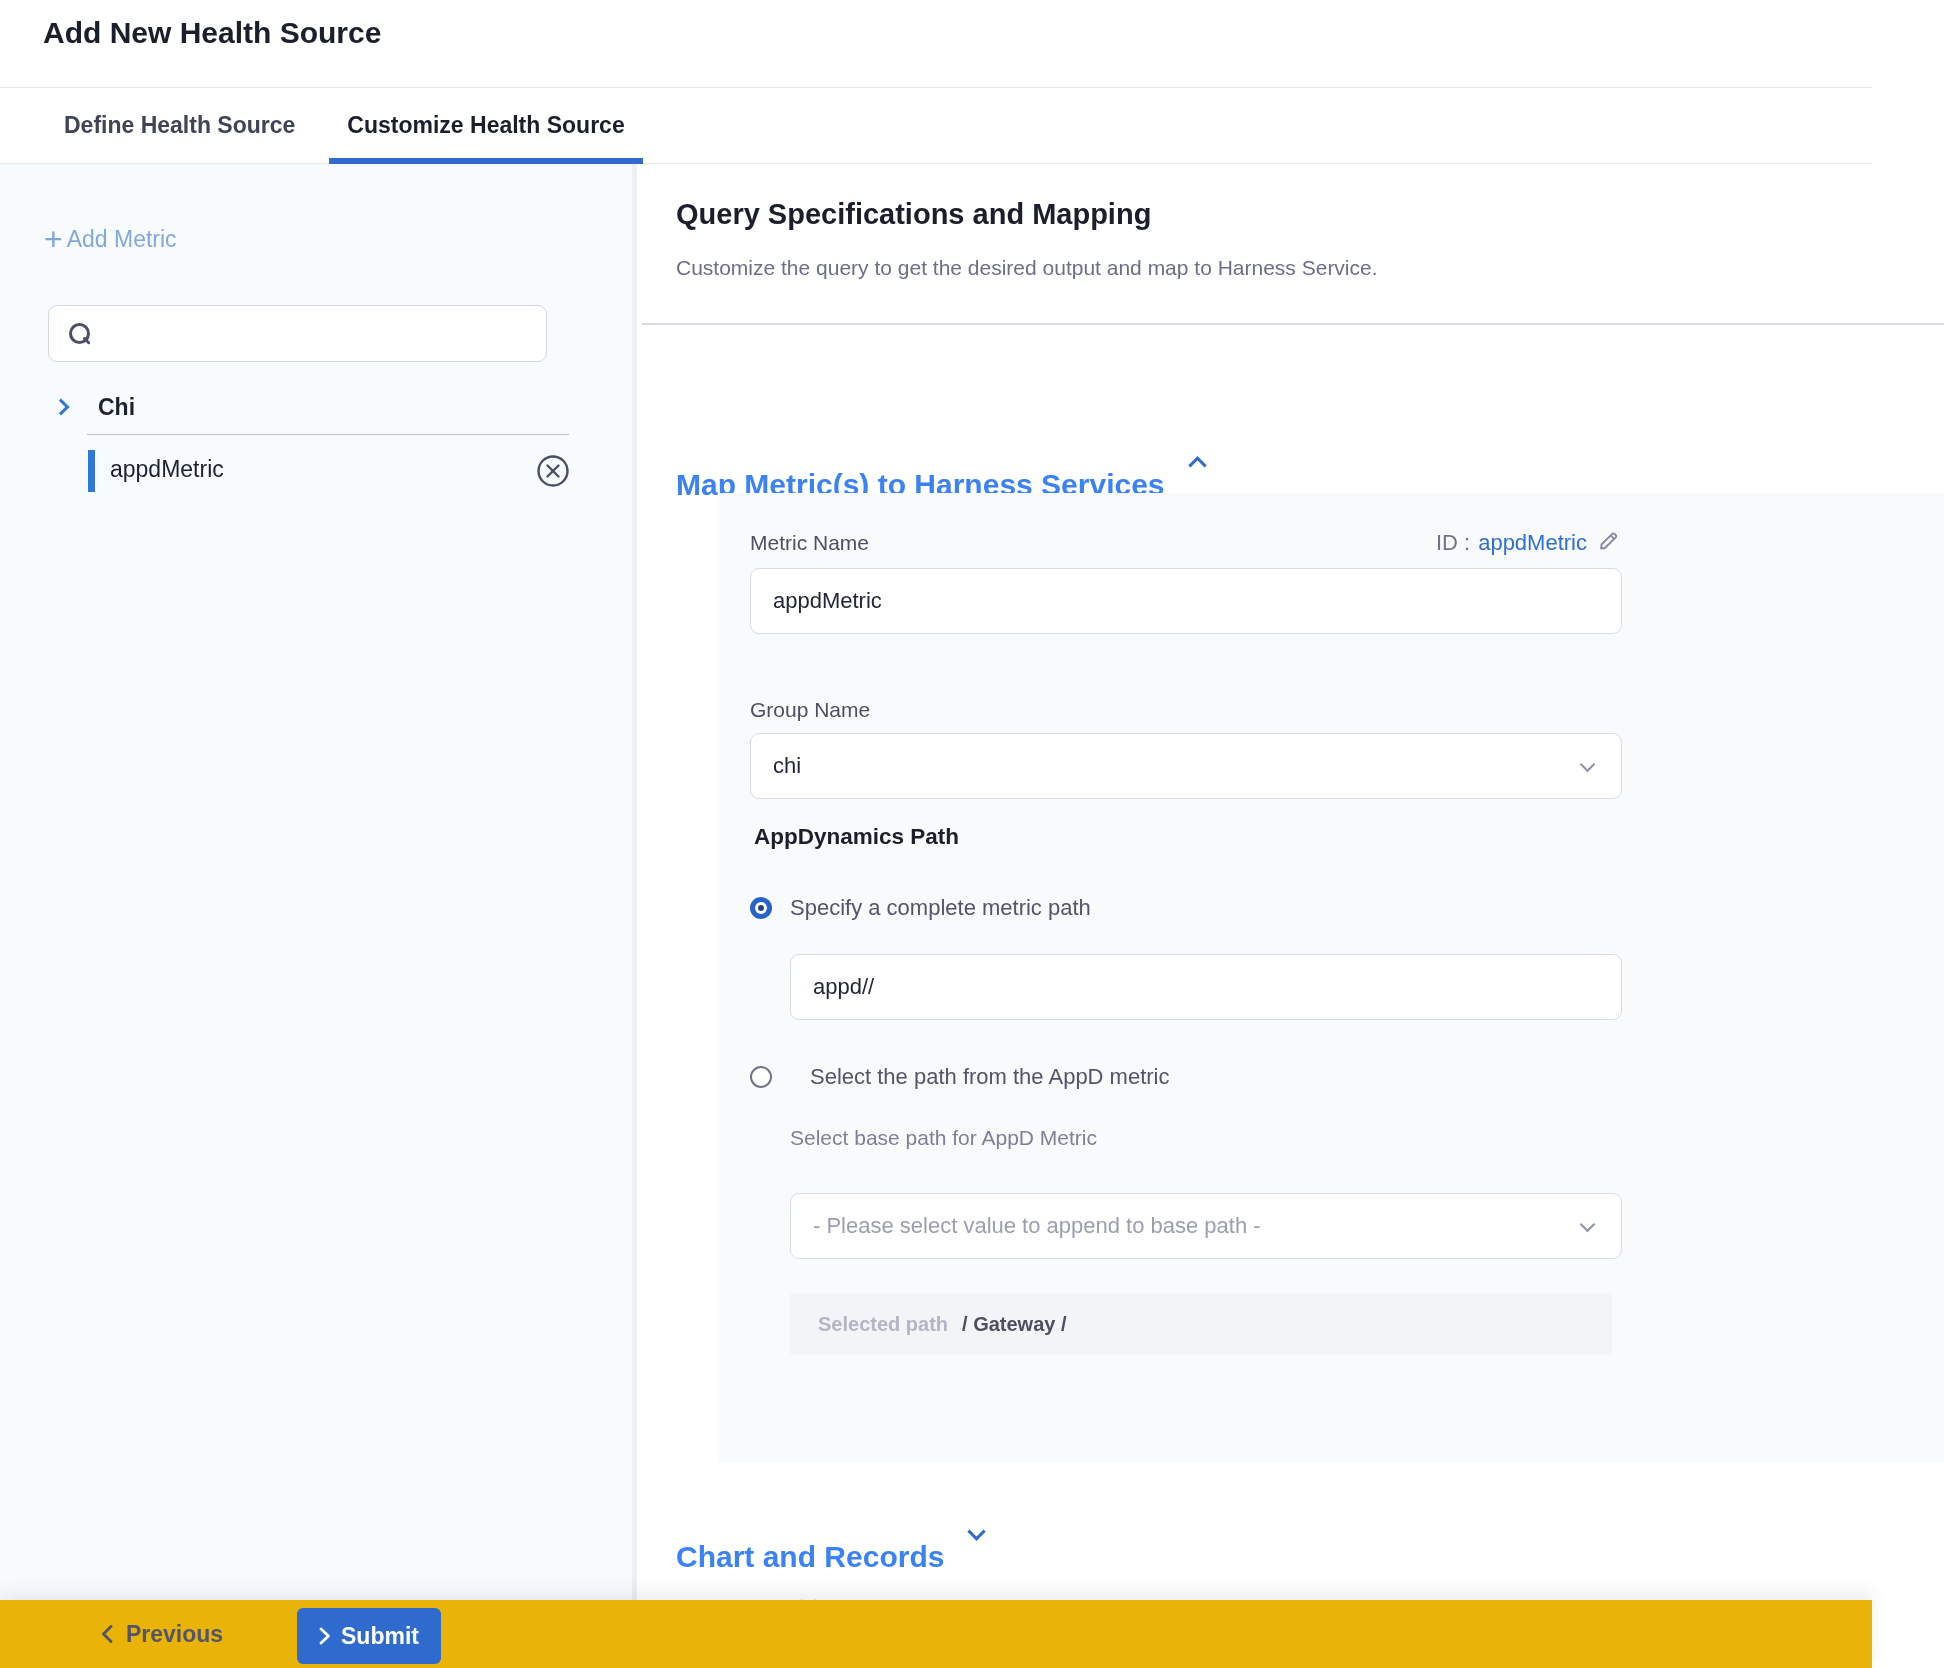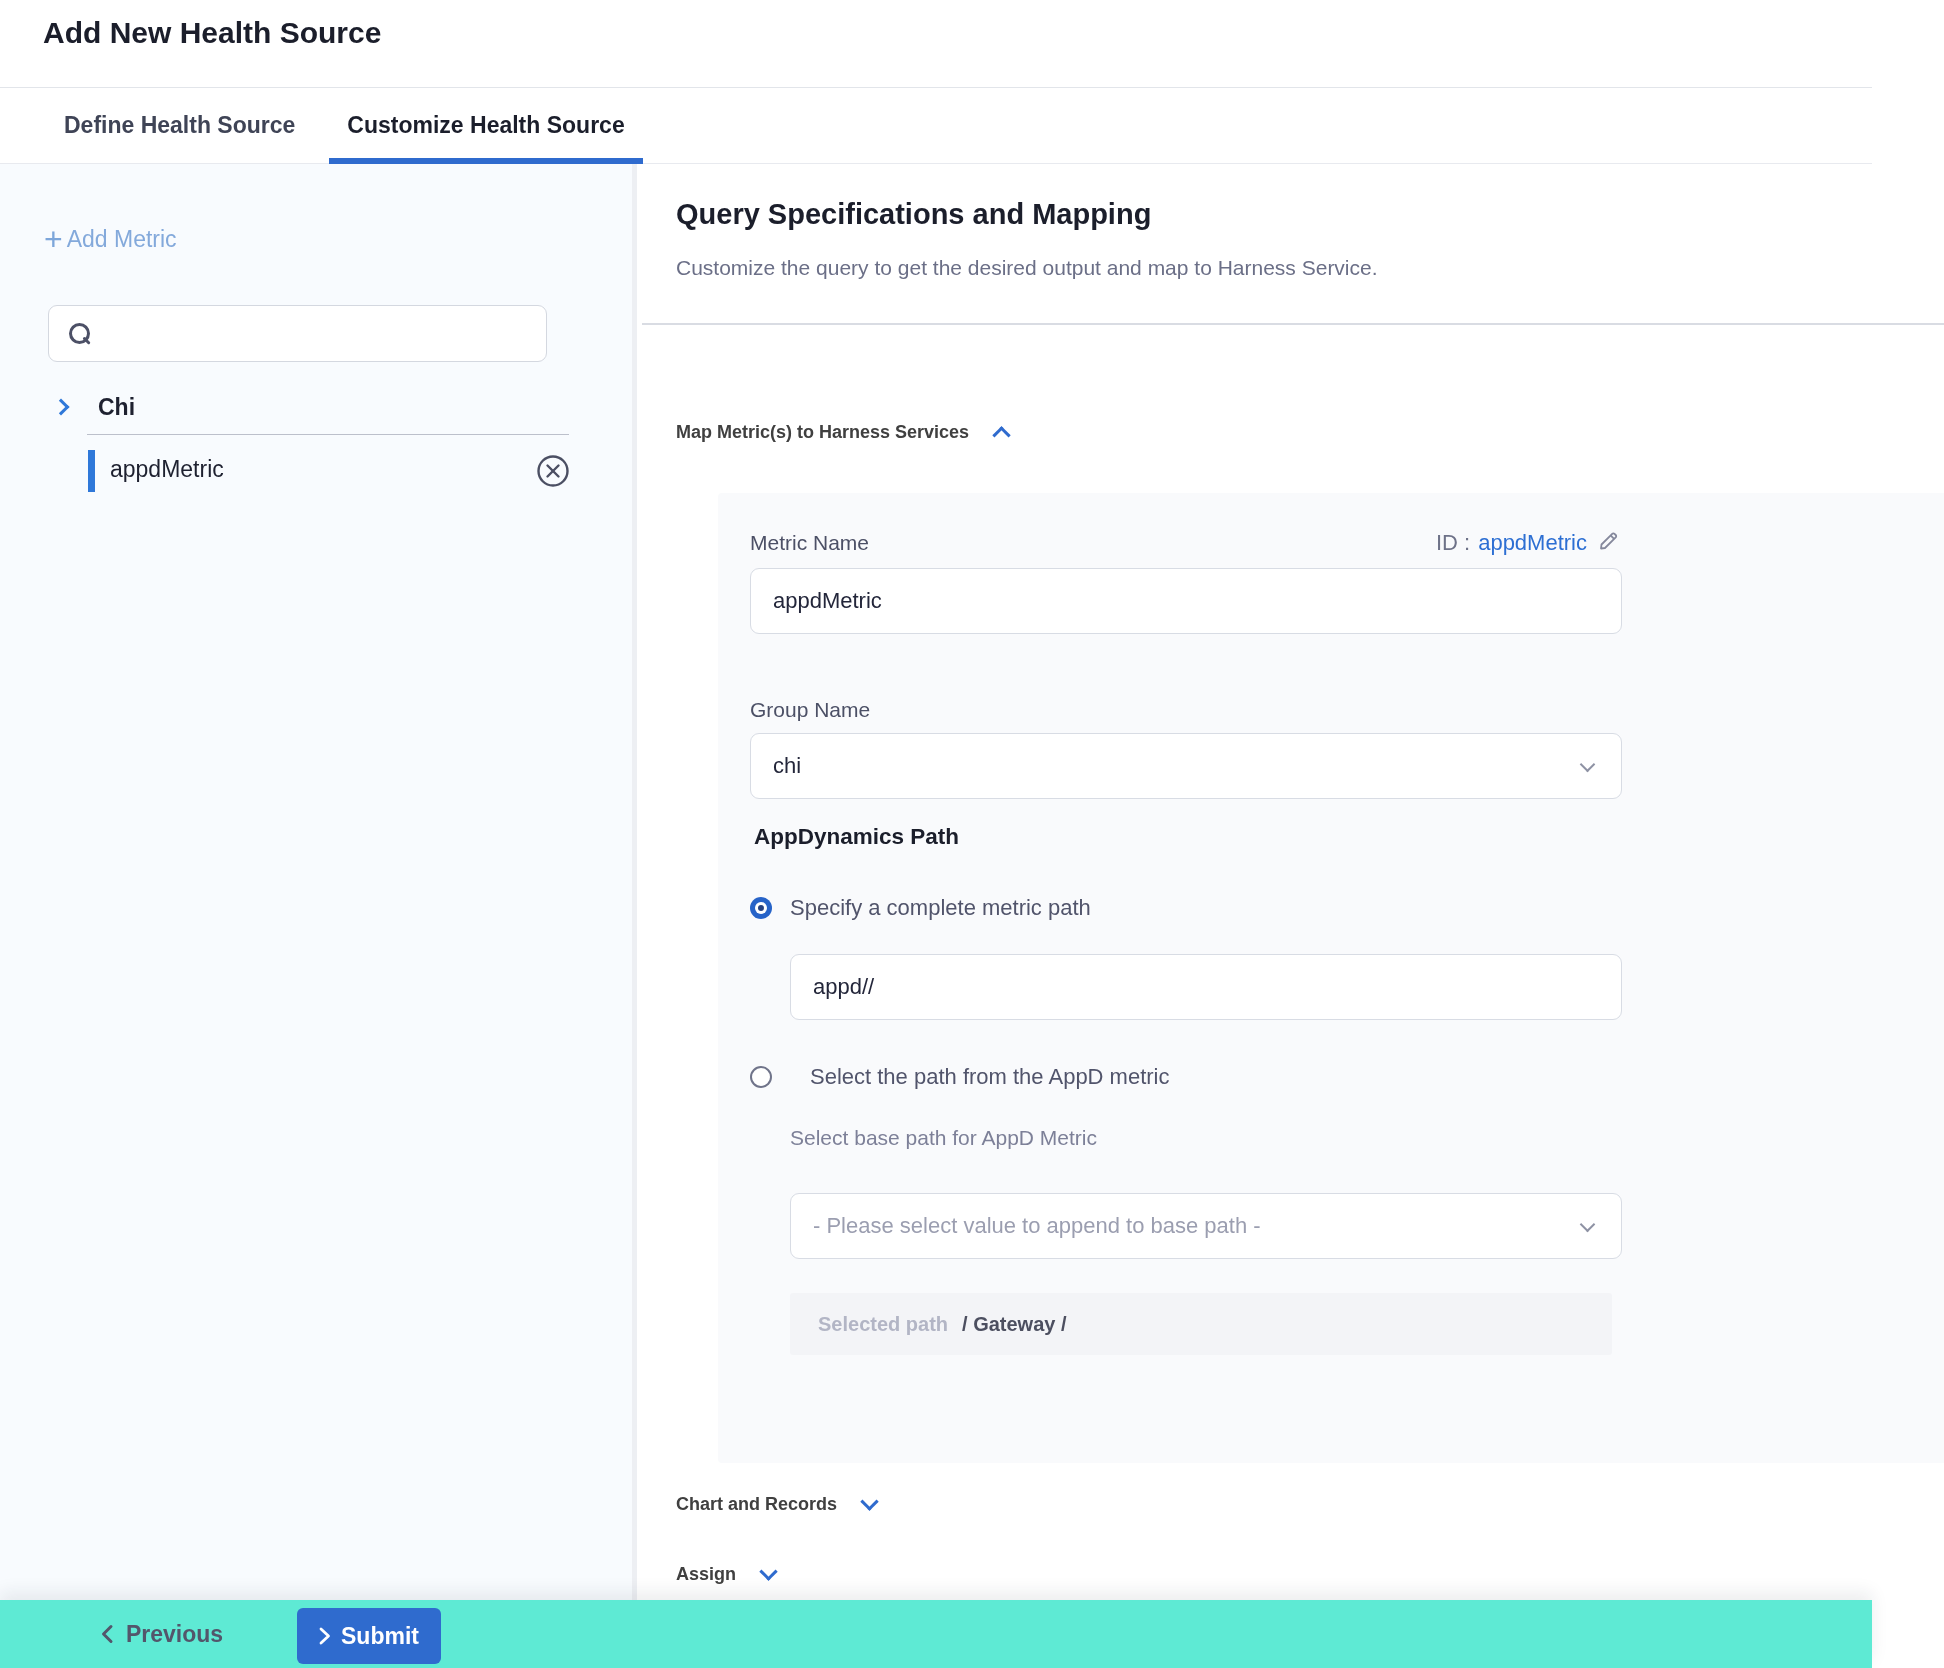--- a/index.html
+++ b/index.html
@@ -51,21 +51,21 @@
   .metricrow .lbl { position:absolute; left:110px; top:9px; font-size:23px; font-weight:400; color:#1e2130; }
   .removebtn { position:absolute; left:536px; top:7px; width:34px; height:34px; cursor:pointer; }
 
   .main { position:absolute; left:642px; top:0; width:1302px; height:100%; background:#fff; }
   .main h1 { position:absolute; left:34px; top:34px; font-size:29px; font-weight:700; color:#1b1e2b; }
   .subtitle { position:absolute; left:34px; top:92px; font-size:21px; color:#6b6f87; }
   .main-divider { position:absolute; left:0; top:159px; width:100%; height:0;
                   border-top:2px solid #d9dce3; }
 
   .sec-hdr { position:absolute; display:flex; align-items:center; cursor:pointer; }
-  .sec-hdr .t { font-size:18px; font-weight:700; color:#404040; }
+  .sec-hdr .t { font-size:30px; font-weight:700; color:#3b82f6;margin-top:46px; }
   .caret { display:inline-block; width:13px; height:13px; border:0 solid #2f6bce; margin-left:26px; }
   .caret.up   { border-left-width:3.5px; border-top-width:3.5px; transform:rotate(45deg) translate(2px,2px); }
   .caret.down { border-right-width:3.5px; border-bottom-width:3.5px; transform:rotate(45deg) translate(-2px,-2px); }
 
   .panel { position:absolute; left:76px; top:329px; width:1226px; height:970px;
            background:#f9fafc; border-radius:4px 0 0 4px; }
   .f-label { font-size:21px; color:#4c5066; }
   .row1 { position:absolute; left:32px; top:34px; width:872px; display:flex;
           justify-content:space-between; align-items:center; }
   .idline { display:flex; align-items:center; font-size:22px; }
@@ -105,21 +105,21 @@
 
   .selpathbar { position:absolute; left:72px; top:800px; width:822px; height:62px;
                 background:#f3f4f7; border-radius:3px; display:flex; align-items:center; }
   .selpathbar .pfx { margin-left:28px; font-size:20px; font-weight:600; color:#b2b5c5; }
   .selpathbar .val { margin-left:14px; font-size:20px; font-weight:600; color:#4c4f60; }
 
   .hdr-chart  { left:34px; top:1330px; }
   .hdr-assign { left:34px; top:1400px; }
 
   
-  .footer { position:absolute; left:0; top:1600px; width:100%; height:68px; background:#5eead4;
+  .footer { position:absolute; left:0; top:1600px; width:100%; height:68px; background:#eab308;
             box-shadow:0 -8px 16px rgba(30,38,55,0.08); }
   .prevbtn { position:absolute; left:100px; top:14px; height:40px; display:flex; align-items:center;
              cursor:pointer; color:#53566b; font-size:23px; font-weight:600; }
   .prevbtn svg { margin-right:12px; }
   .submitbtn { position:absolute; left:297px; top:8px; width:144px; height:56px; background:#2f6bce;
                border:none; border-radius:6px; color:#fff; font-size:23px; font-weight:600;
                display:flex; align-items:center; justify-content:center; cursor:pointer;
                font-family:inherit; }
   .submitbtn svg { margin-right:10px; }
 </style>

